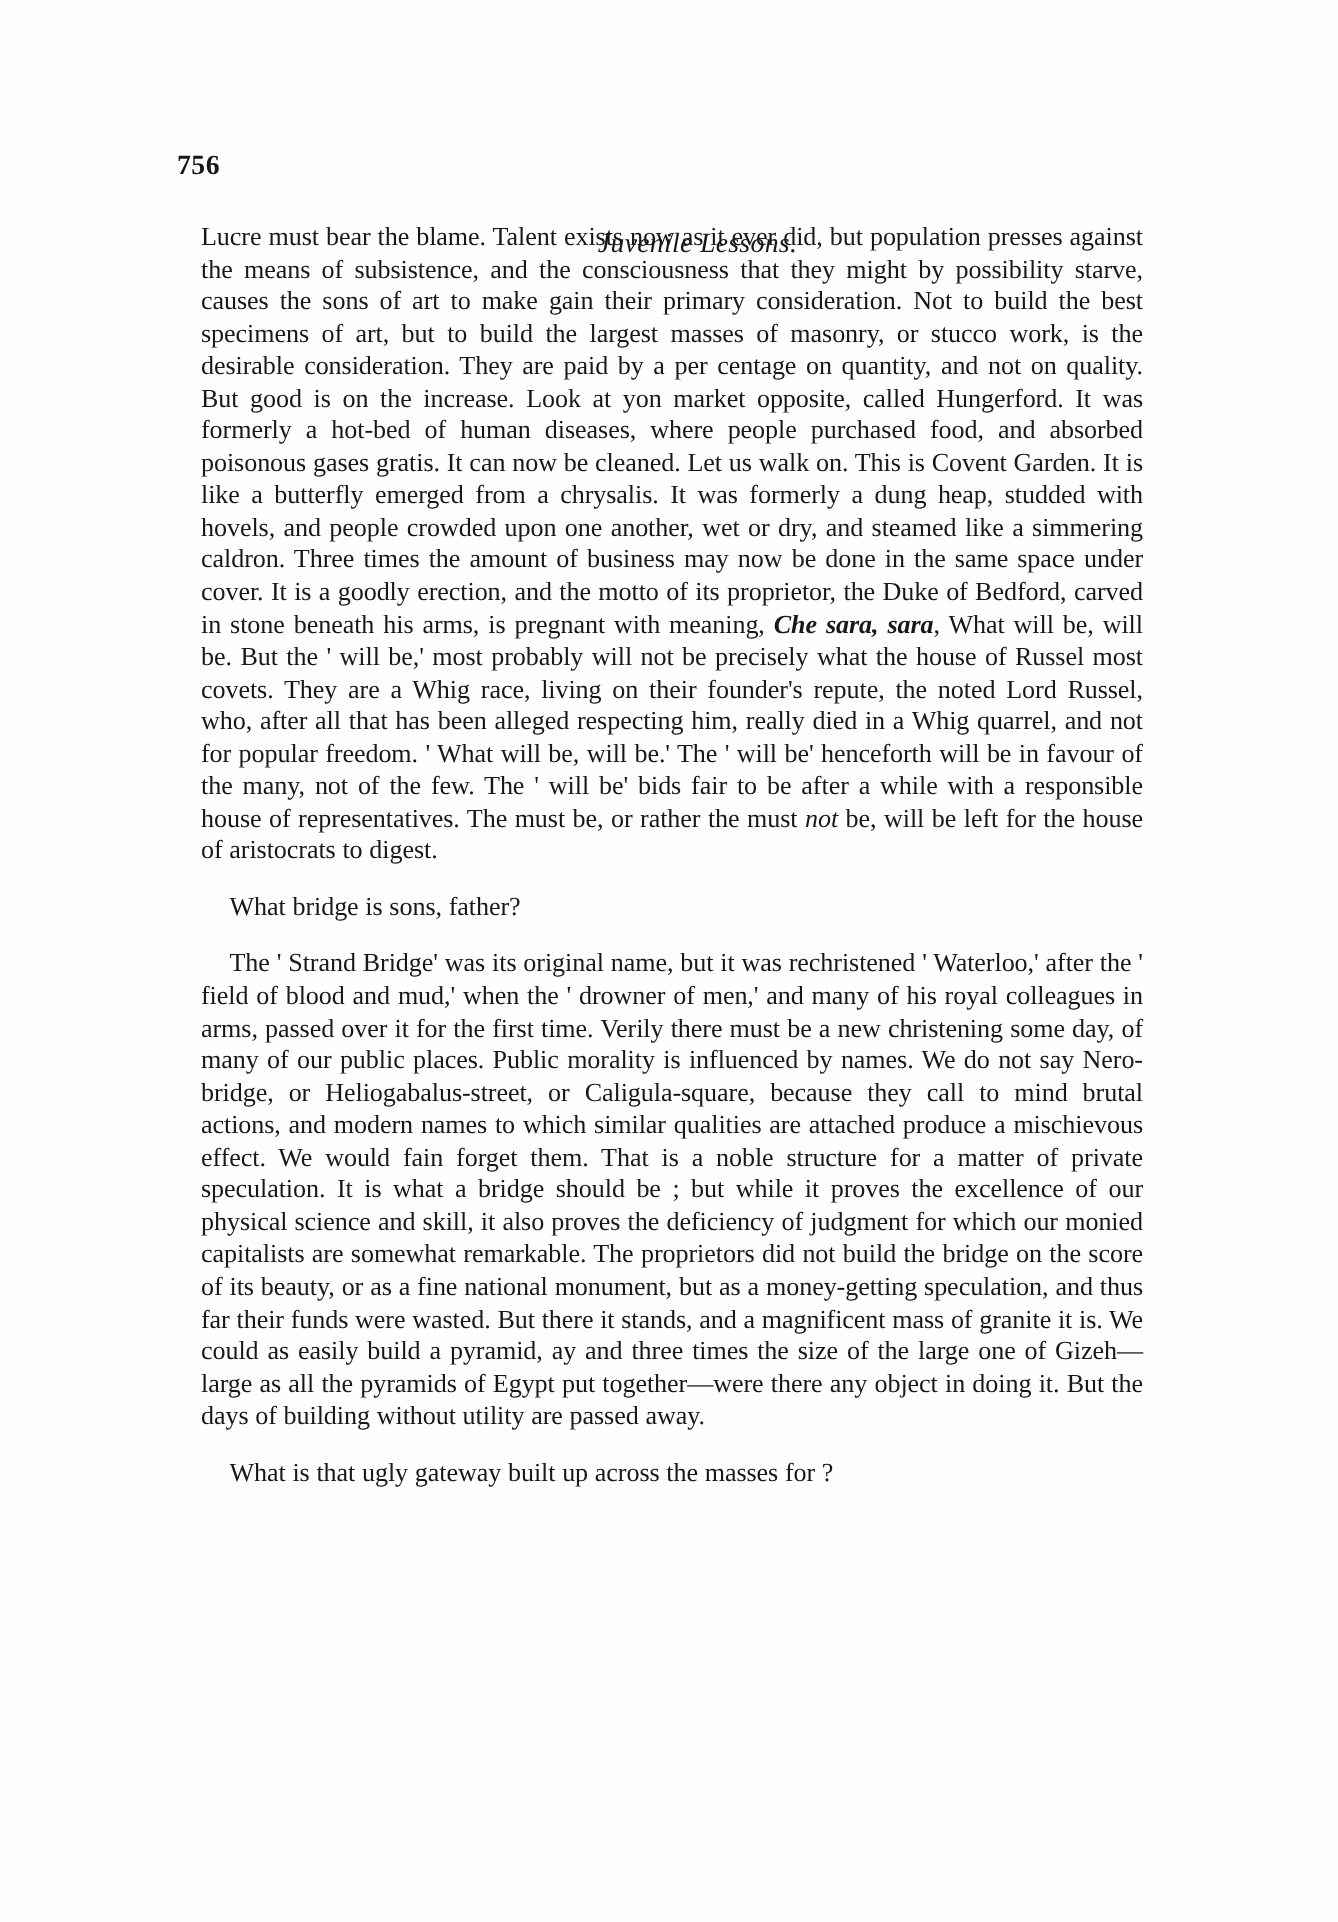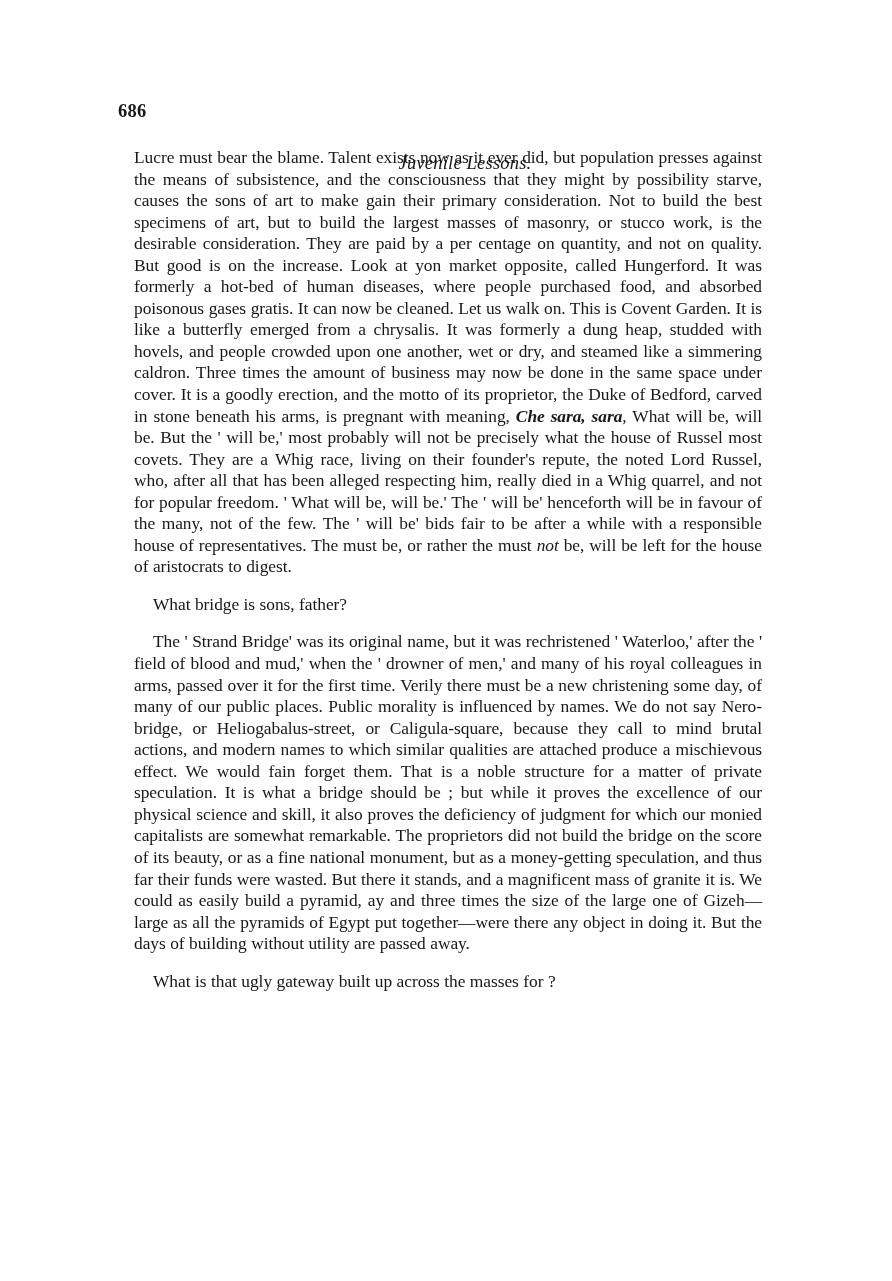--- a/index.html
+++ b/index.html
@@ -87,21 +87,21 @@
   .semi-heavy {
     font-weight: bold;
   }
 </style>
 </head>
 <body>
 
 <div class="page">
 
   <div class="running-head">
-    <div class="folio">686</div>
+    <div class="folio">756</div>
     <div class="head-title">Juvenile Lessons.</div>
   </div>
 
   <div class="textblock">
       <p class="para cont"><span>Lucre must bear the blame.   Talent exists now as it ever did, but population presses against the means of subsistence, and the consciousness that they might by possibility starve, causes the sons of art to make gain their primary consideration.   Not to build the best specimens of art, but to build the largest masses of masonry, or stucco work, is the desirable consideration.   They are paid by a per centage on quantity, and not on quality.   But good is on the increase.   Look at yon market opposite, called Hungerford.   It was formerly a hot-bed of human diseases, where people purchased food, and absorbed poisonous gases gratis.   It can now be cleaned.   Let us walk on. This is Covent Garden.   It is like a butterfly emerged from a chrysalis.   It was formerly a dung heap, studded with hovels, and people crowded upon one another, wet or dry, and steamed like a simmering caldron.   Three times the amount of business may now be done in the same space under cover.   It is a goodly erection, and the motto of its proprietor, the Duke of Bedford, carved in stone beneath his arms, is pregnant with meaning, </span><span class="bi">Che sara, sara</span><span>, What will be, will be. But the ' will be,' most probably will not be precisely what the house of Russel most covets.   They are a Whig race, living on their founder's repute, the noted Lord Russel, who, after all that has been alleged respecting him, really died in a Whig quarrel, and not for popular freedom.    ' What will be, will be.'   The ' will be' henceforth will be in favour of the many, not of the few.   The ' will be' bids fair to be after a while with a responsible house of representatives.   The must be, or rather the must </span><span class="it">not</span><span> be, will be left for the house of aristocrats to digest.</span></p>
       <p class="para indent"><span>What bridge is sons, father?</span></p>
       <p class="para indent"><span>The ' Strand Bridge' was its original name, but it was rechristened ' Waterloo,' after the ' field of blood and mud,' when the ' drowner of men,' and many of his royal colleagues in arms, passed over it for the first time.   Verily there must be a new christening some day, of many of our public places.   Public morality is influenced by names. We do not say Nero-bridge, or Heliogabalus-street, or Caligula-square, because they call to mind brutal actions, and modern names to which similar qualities are attached produce a mischievous effect. We would fain forget them.   That is a noble structure for a matter of private speculation. It is what a bridge should be ;  but while it proves the excellence of our physical science and skill, it also proves the deficiency of judgment for which our monied capitalists are somewhat remarkable.   The proprietors did not build the bridge on the score of its beauty, or as a fine national monument, but as a money-getting speculation, and thus far their funds were wasted.   But there it stands, and a magnificent mass of granite it is.   We could as easily build a pyramid, ay and three times the size of the large one of Gizeh—large as all the pyramids of Egypt put together—were there any object in doing it.   But the days of building without utility are passed away.</span></p>
       <p class="para indent"><span>What is that ugly gateway built up across the masses for ?</span></p>
     </div>
 

